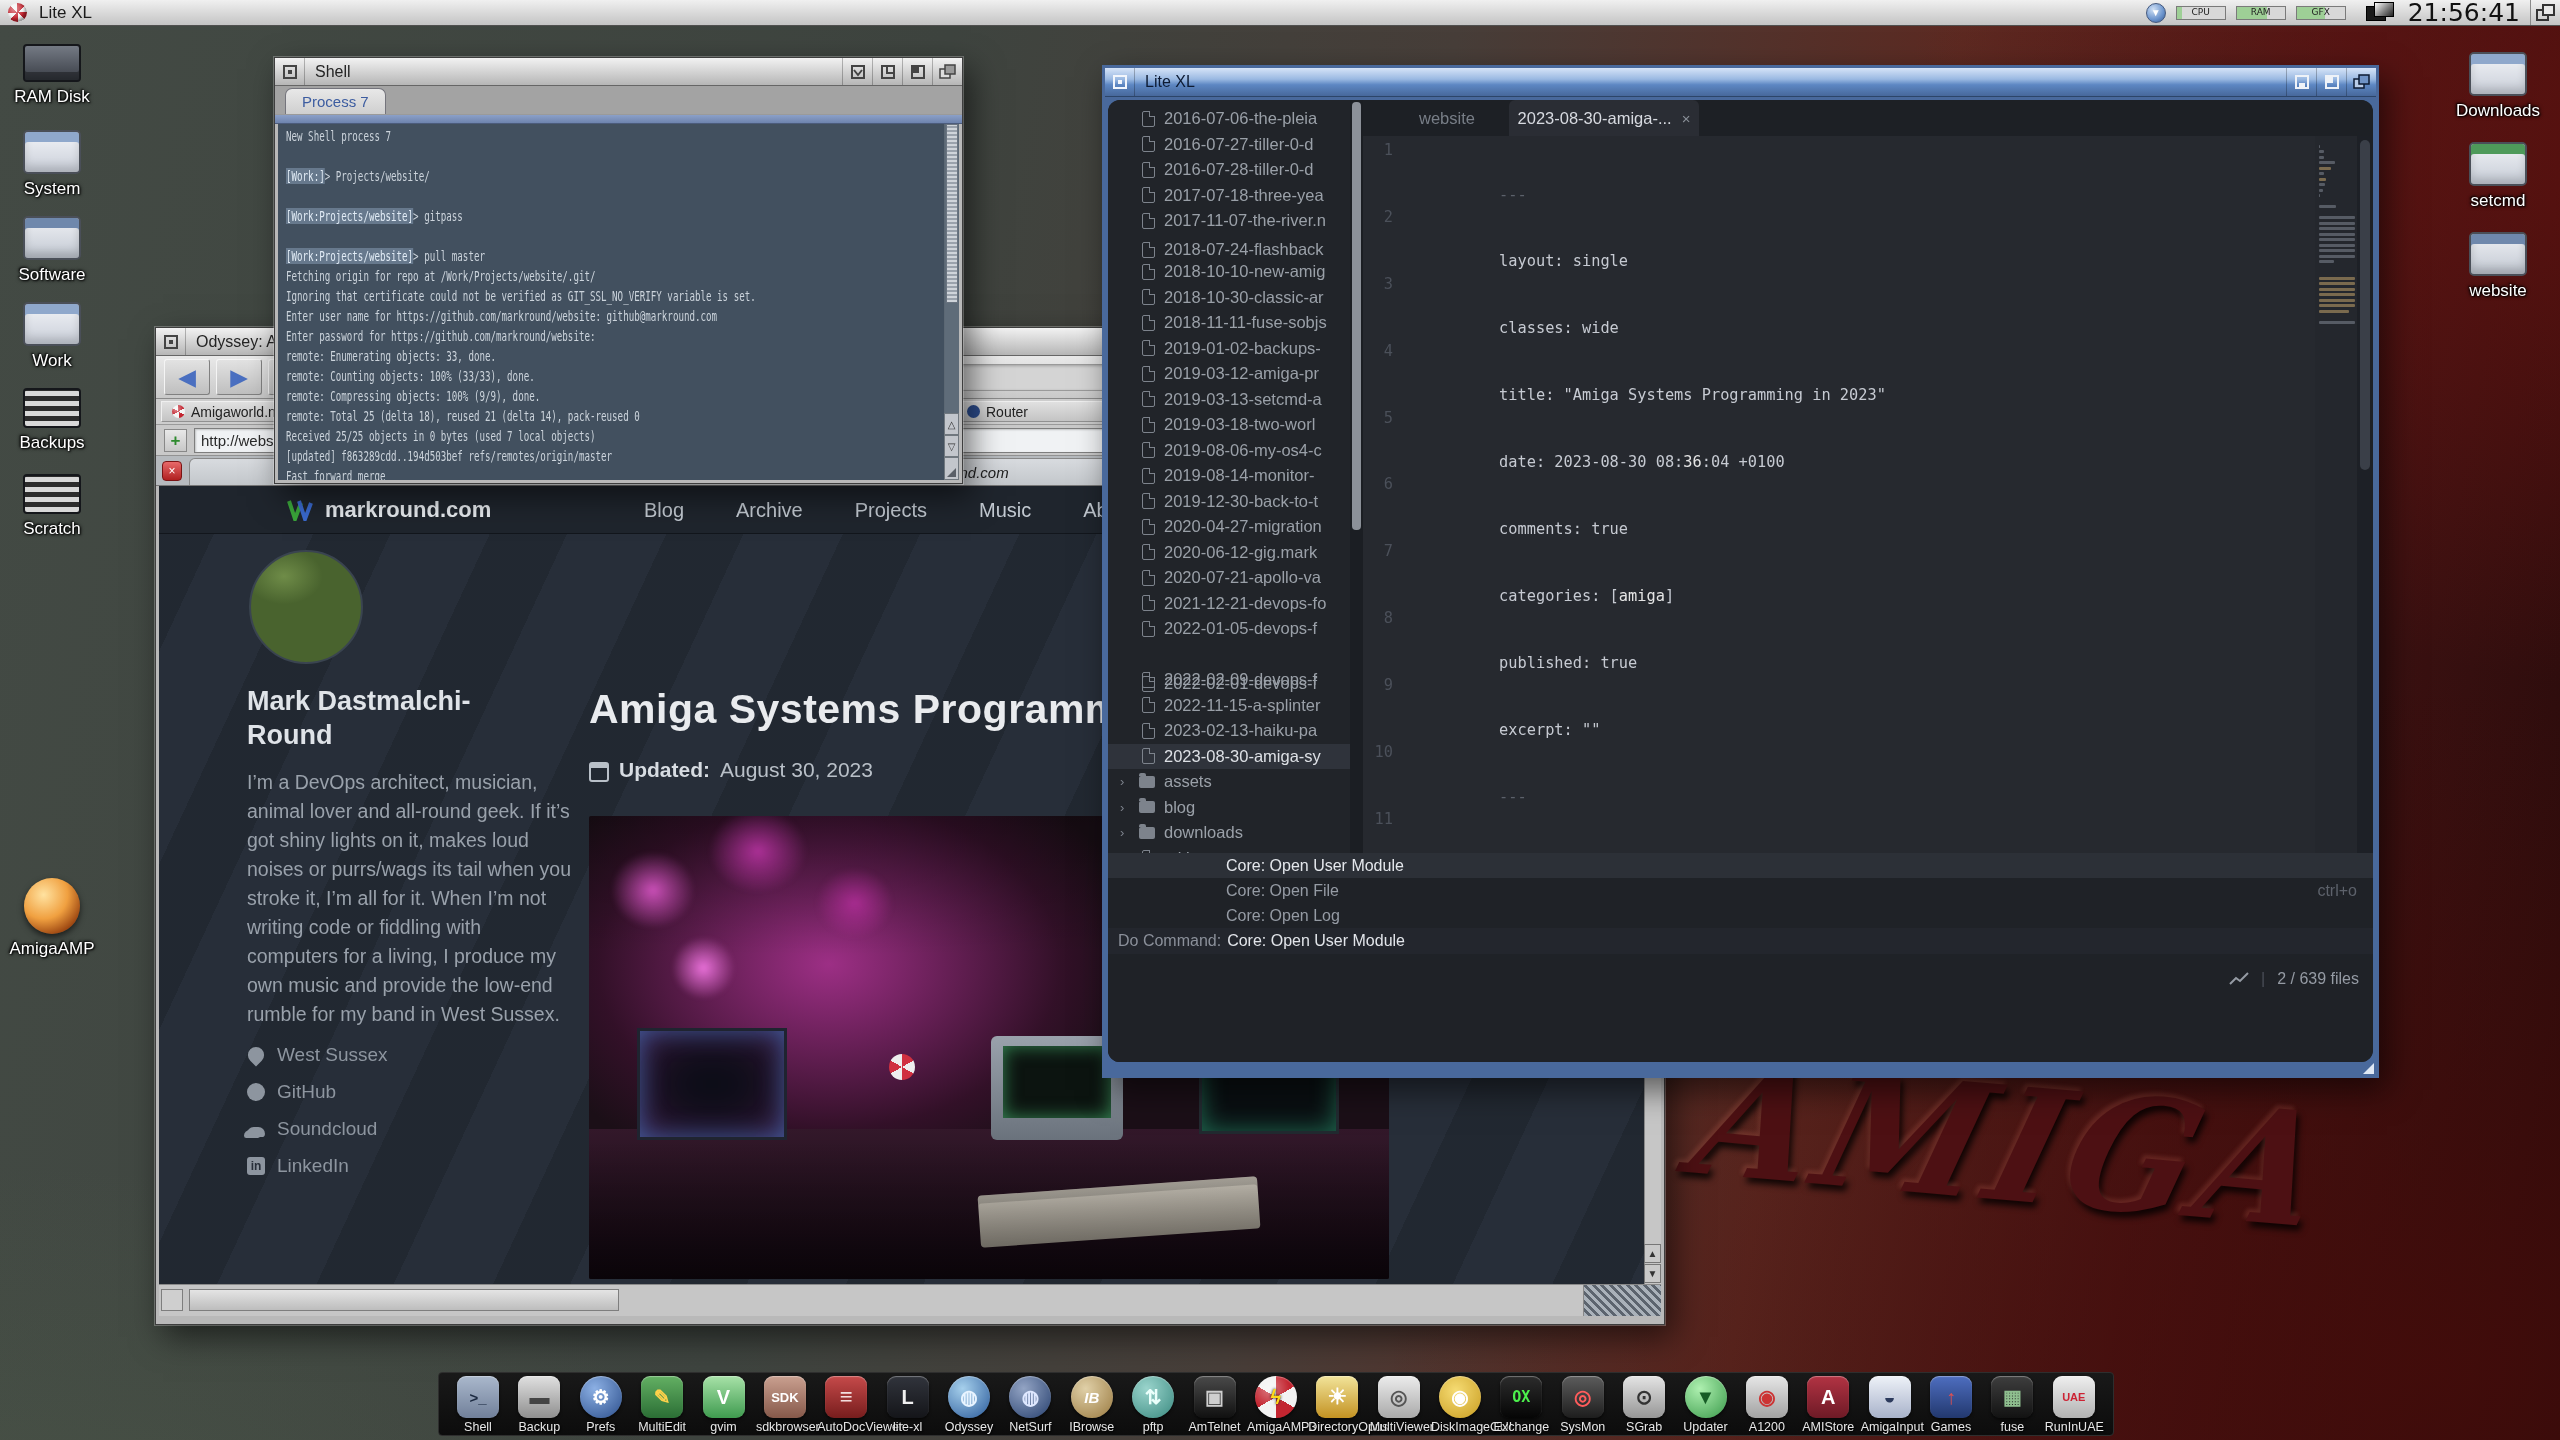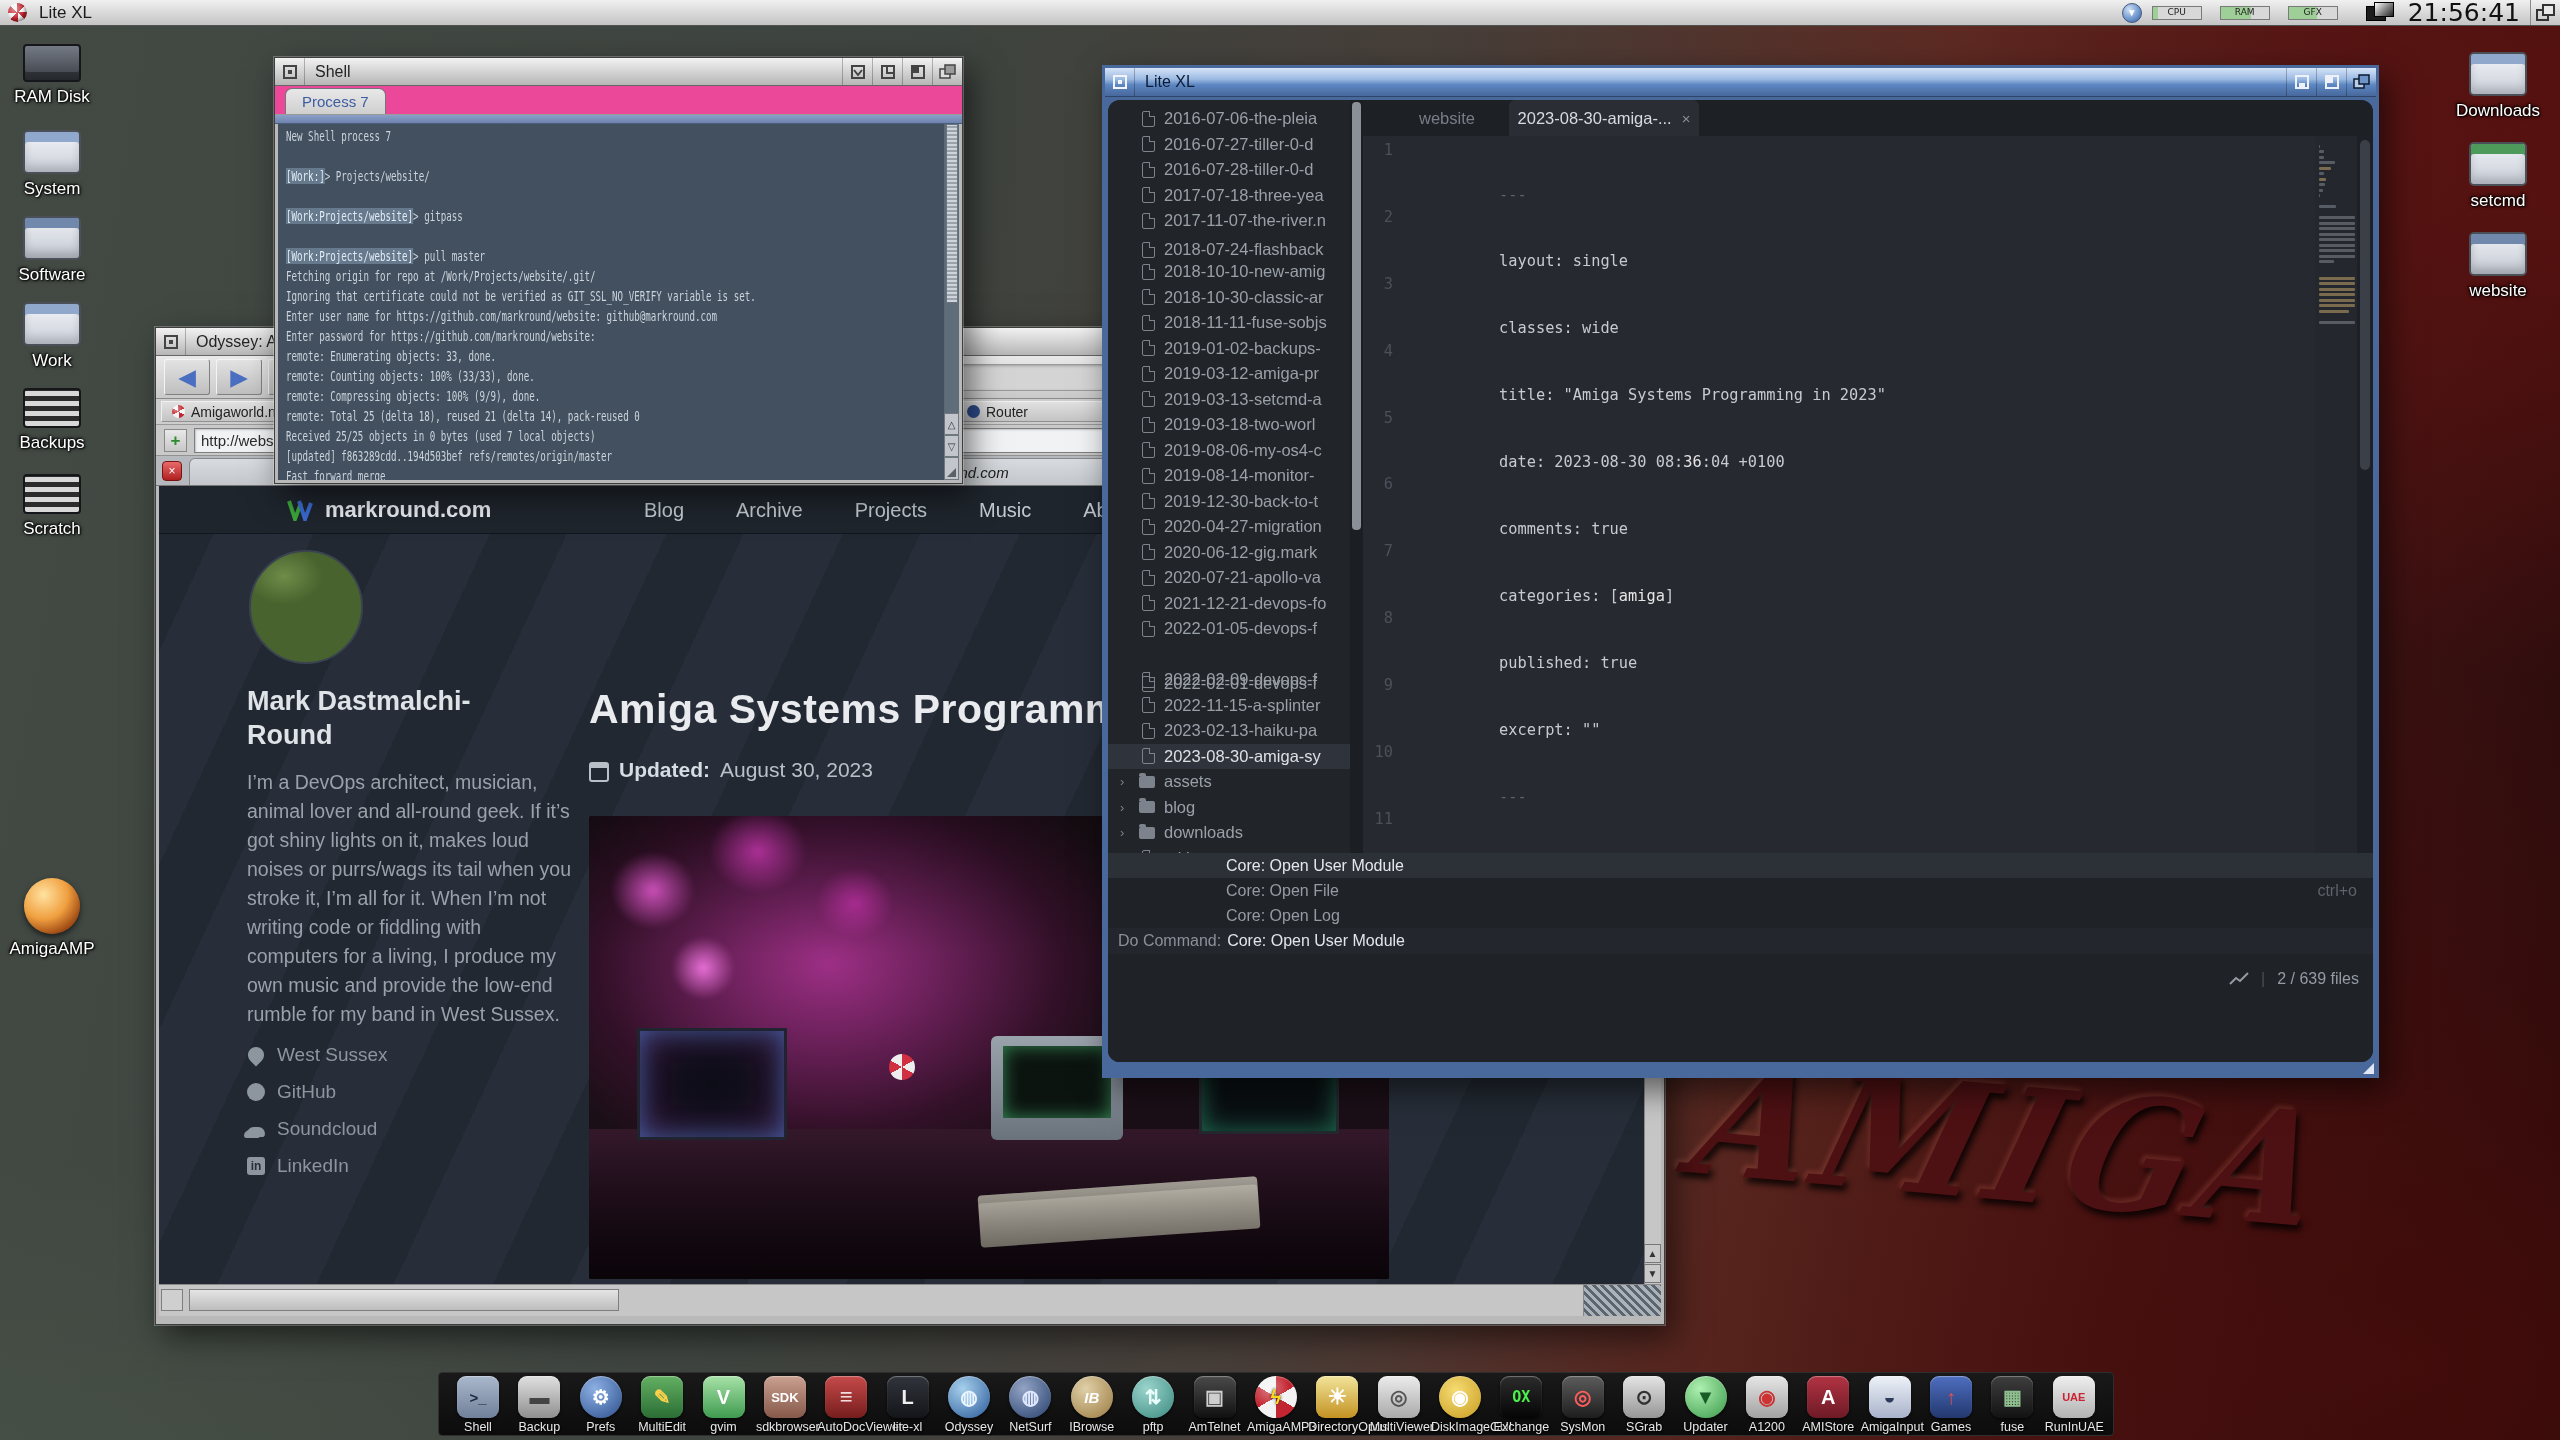--- a/index.html
+++ b/index.html
@@ -47,21 +47,21 @@
   .boing { width:19px; height:19px; border-radius:50%;
     background:radial-gradient(circle at 35% 30%, rgba(255,255,255,0.5), rgba(255,255,255,0) 55%),
                repeating-conic-gradient(#c32530 0 45deg, #f4f4f4 45deg 90deg);
     box-shadow:inset -2px -2px 3px rgba(0,0,0,0.4); }
   #screenbar .boing { margin-left:8px; }
   #screen-title { margin-left:12px; font-size:17px; color:#1c1c1c; }
   #bar-right { margin-left:auto; display:flex; align-items:center; height:100%; }
   #screens-toggle { width:20px; height:20px; border-radius:50%;
      background:radial-gradient(circle at 35% 30%, #cfe0f5, #6a93cc 60%, #35568c); border:1px solid #44597e;
      display:flex; align-items:center; justify-content:center; color:#fff; font-size:10px; margin-right:10px; }
-  .gauge { position:relative; width:50px; height:14px; border:1px solid #7a7a7a; background:#d8d8d8; margin-right:18px; overflow:hidden; }
+  .gauge { position:relative; width:50px; height:14px; border:1px solid #7a7a7a; background:#d8d8d8; margin-right:10px; overflow:hidden; }
   .gauge-fill { position:absolute; left:0; top:0; bottom:0; background:#9ecf96; }
   .gauge-text { position:relative; text-align:center; font-size:9px; line-height:11px; color:#222; font-family:"DejaVu Sans", sans-serif; }
   #screens-icon { width:30px; height:22px; margin:0 8px 0 10px; position:relative; }
   #screens-icon .s1 { position:absolute; left:0; top:4px; width:20px; height:15px; background:#1b1b1b; border:1px solid #000; }
   #screens-icon .s2 { position:absolute; left:8px; top:0; width:20px; height:15px; background:linear-gradient(135deg,#fff, #777 60%, #222); border:1px solid #000; }
   #clock { font-size:25px; color:#111; font-family:"DejaVu Sans", sans-serif; margin:0 10px 0 4px; }
   #bar-depth { width:30px; height:100%; border-left:1px solid #8a8a8a; display:flex; align-items:center; justify-content:center; }
 
   
   .win { position:absolute; box-shadow:8px 12px 30px rgba(0,0,0,0.55); }
@@ -69,21 +69,21 @@
   .tbar { height:28px; display:flex; align-items:stretch; background:linear-gradient(#f2f2f2,#b6b6b6); border-bottom:1px solid #666; }
   .tbar-blue { background:linear-gradient(#d6e4f8 0%, #9ab9e2 40%, #5d87c3 60%, #47689b 100%); border-bottom:1px solid #2c4569; }
   .gad { width:30px; display:flex; align-items:center; justify-content:center; border-right:1px solid rgba(0,0,0,0.25); }
   .gad-r { border-right:none; border-left:1px solid rgba(0,0,0,0.25); }
   .tbar-title { padding-left:10px; font-size:16px; color:#242424; display:flex; align-items:center; white-space:nowrap; overflow:hidden; }
   .tbar-blue .tbar-title { color:#0d1b33; }
   .gadsvg { display:block; }
 
   
   #shell { left:274px; top:57px; width:689px; height:427px; z-index:30; }
-  #shell-tabs { position:relative; height:29px; background:#ec4899; border-bottom:1px solid #9a9a9a;padding-left:31px; }
+  #shell-tabs { position:relative; height:29px; background:#a3a3a3; border-bottom:1px solid #9a9a9a;padding-left:31px; }
   #shell-tab { position:absolute; left:10px; bottom:0; height:26px; padding:0 16px; background:linear-gradient(#e8e8e8,#cfcfcf);
     border:1px solid #74747c; border-bottom:none; border-radius:7px 7px 0 0; color:#3c5ca0; font-size:15px;
     display:flex; align-items:center; }
   #shell-strip { height:9px; background:linear-gradient(#8ba0c8,#6e84ae); border-bottom:1px solid #4c5c7c; }
   #shell-body { position:absolute; left:3px; right:3px; top:66px; bottom:3px; background:rgba(45,61,79,0.85); overflow:hidden; }
   #shell-text { padding:4px 0 0 8px; font-family:"DejaVu Sans Mono", monospace; font-size:13.5px; color:#ccd4dc; }
   .sh-line { height:20px; white-space:pre; transform:scaleX(0.68); transform-origin:0 0; width:147%; }
   .sh-h { background:rgba(155,178,204,0.42); color:#e2ecf6; }
   #shell-scroll { position:absolute; right:3px; top:66px; bottom:70px; width:15px; background:rgba(150,160,172,0.35); border-left:1px solid rgba(90,100,112,0.5); }
   #shell-thumb { position:absolute; left:1px; right:1px; top:0; height:62%;

